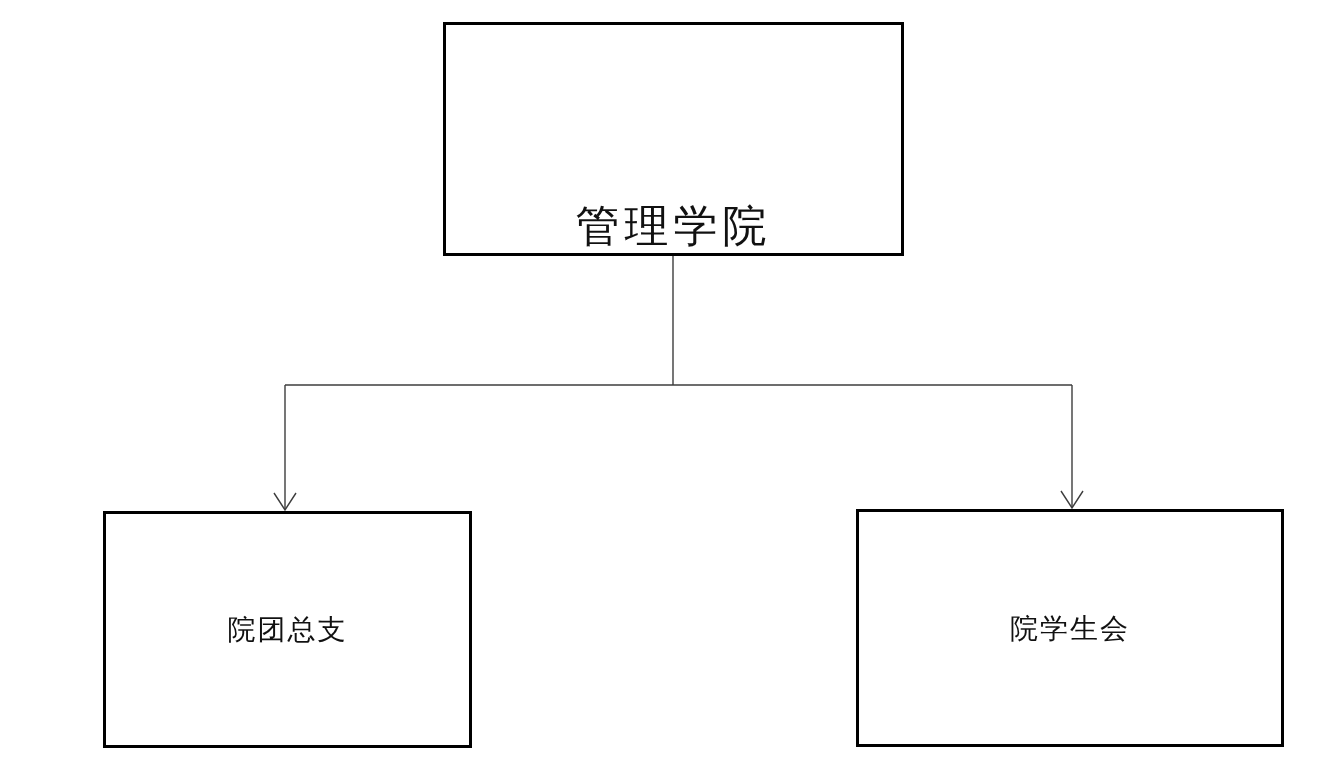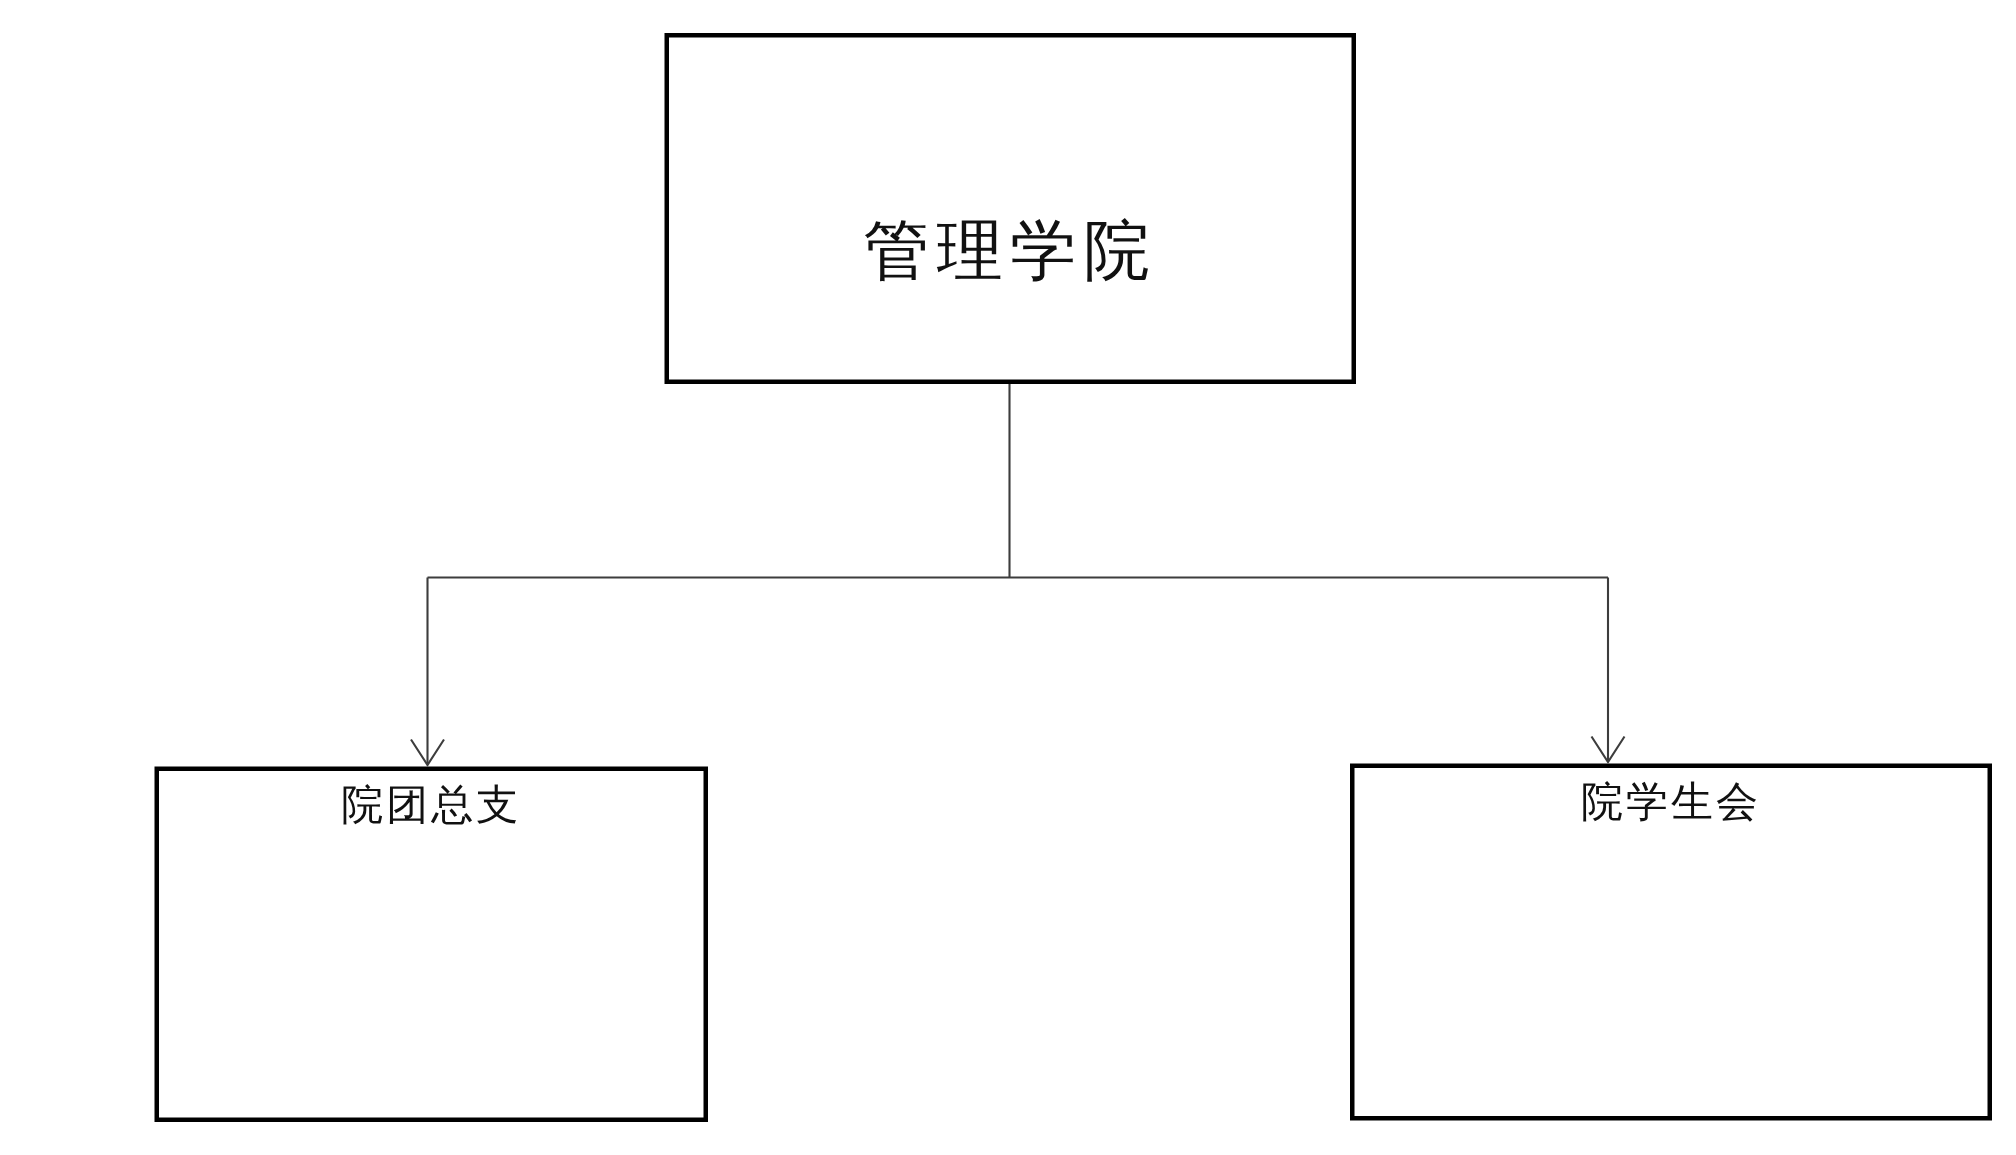--- a/index.html
+++ b/index.html
@@ -31,44 +31,43 @@
     display: flex;
     flex-direction: column;
     align-items: center;
     text-align: center;
   }
   .node-root {
     left: 443px;
     top: 22px;
     width: 461px;
     height: 234px;
-    justify-content: center;
+    justify-content: flex-end;
     padding-top: 58px;
   }
   .root-title {
     font-size: 44px;
     letter-spacing: 5px;
     line-height: 52px;
     white-space: nowrap;
   }
   .node-child {
-    justify-content: space-between;
+    justify-content: center;
   }
   .node-left {
     left: 103px;
     top: 511px;
     width: 369px;
     height: 237px;
   }
   .node-right {
     left: 856px;
     top: 509px;
     width: 428px;
     height: 238px;
-    margin-left: 44px;
   }
   .child-line {
     font-size: 28px;
     letter-spacing: 2px;
     line-height: 47px;
     word-spacing: 9px;
     white-space: nowrap;
   }
 </style>
 </head>

